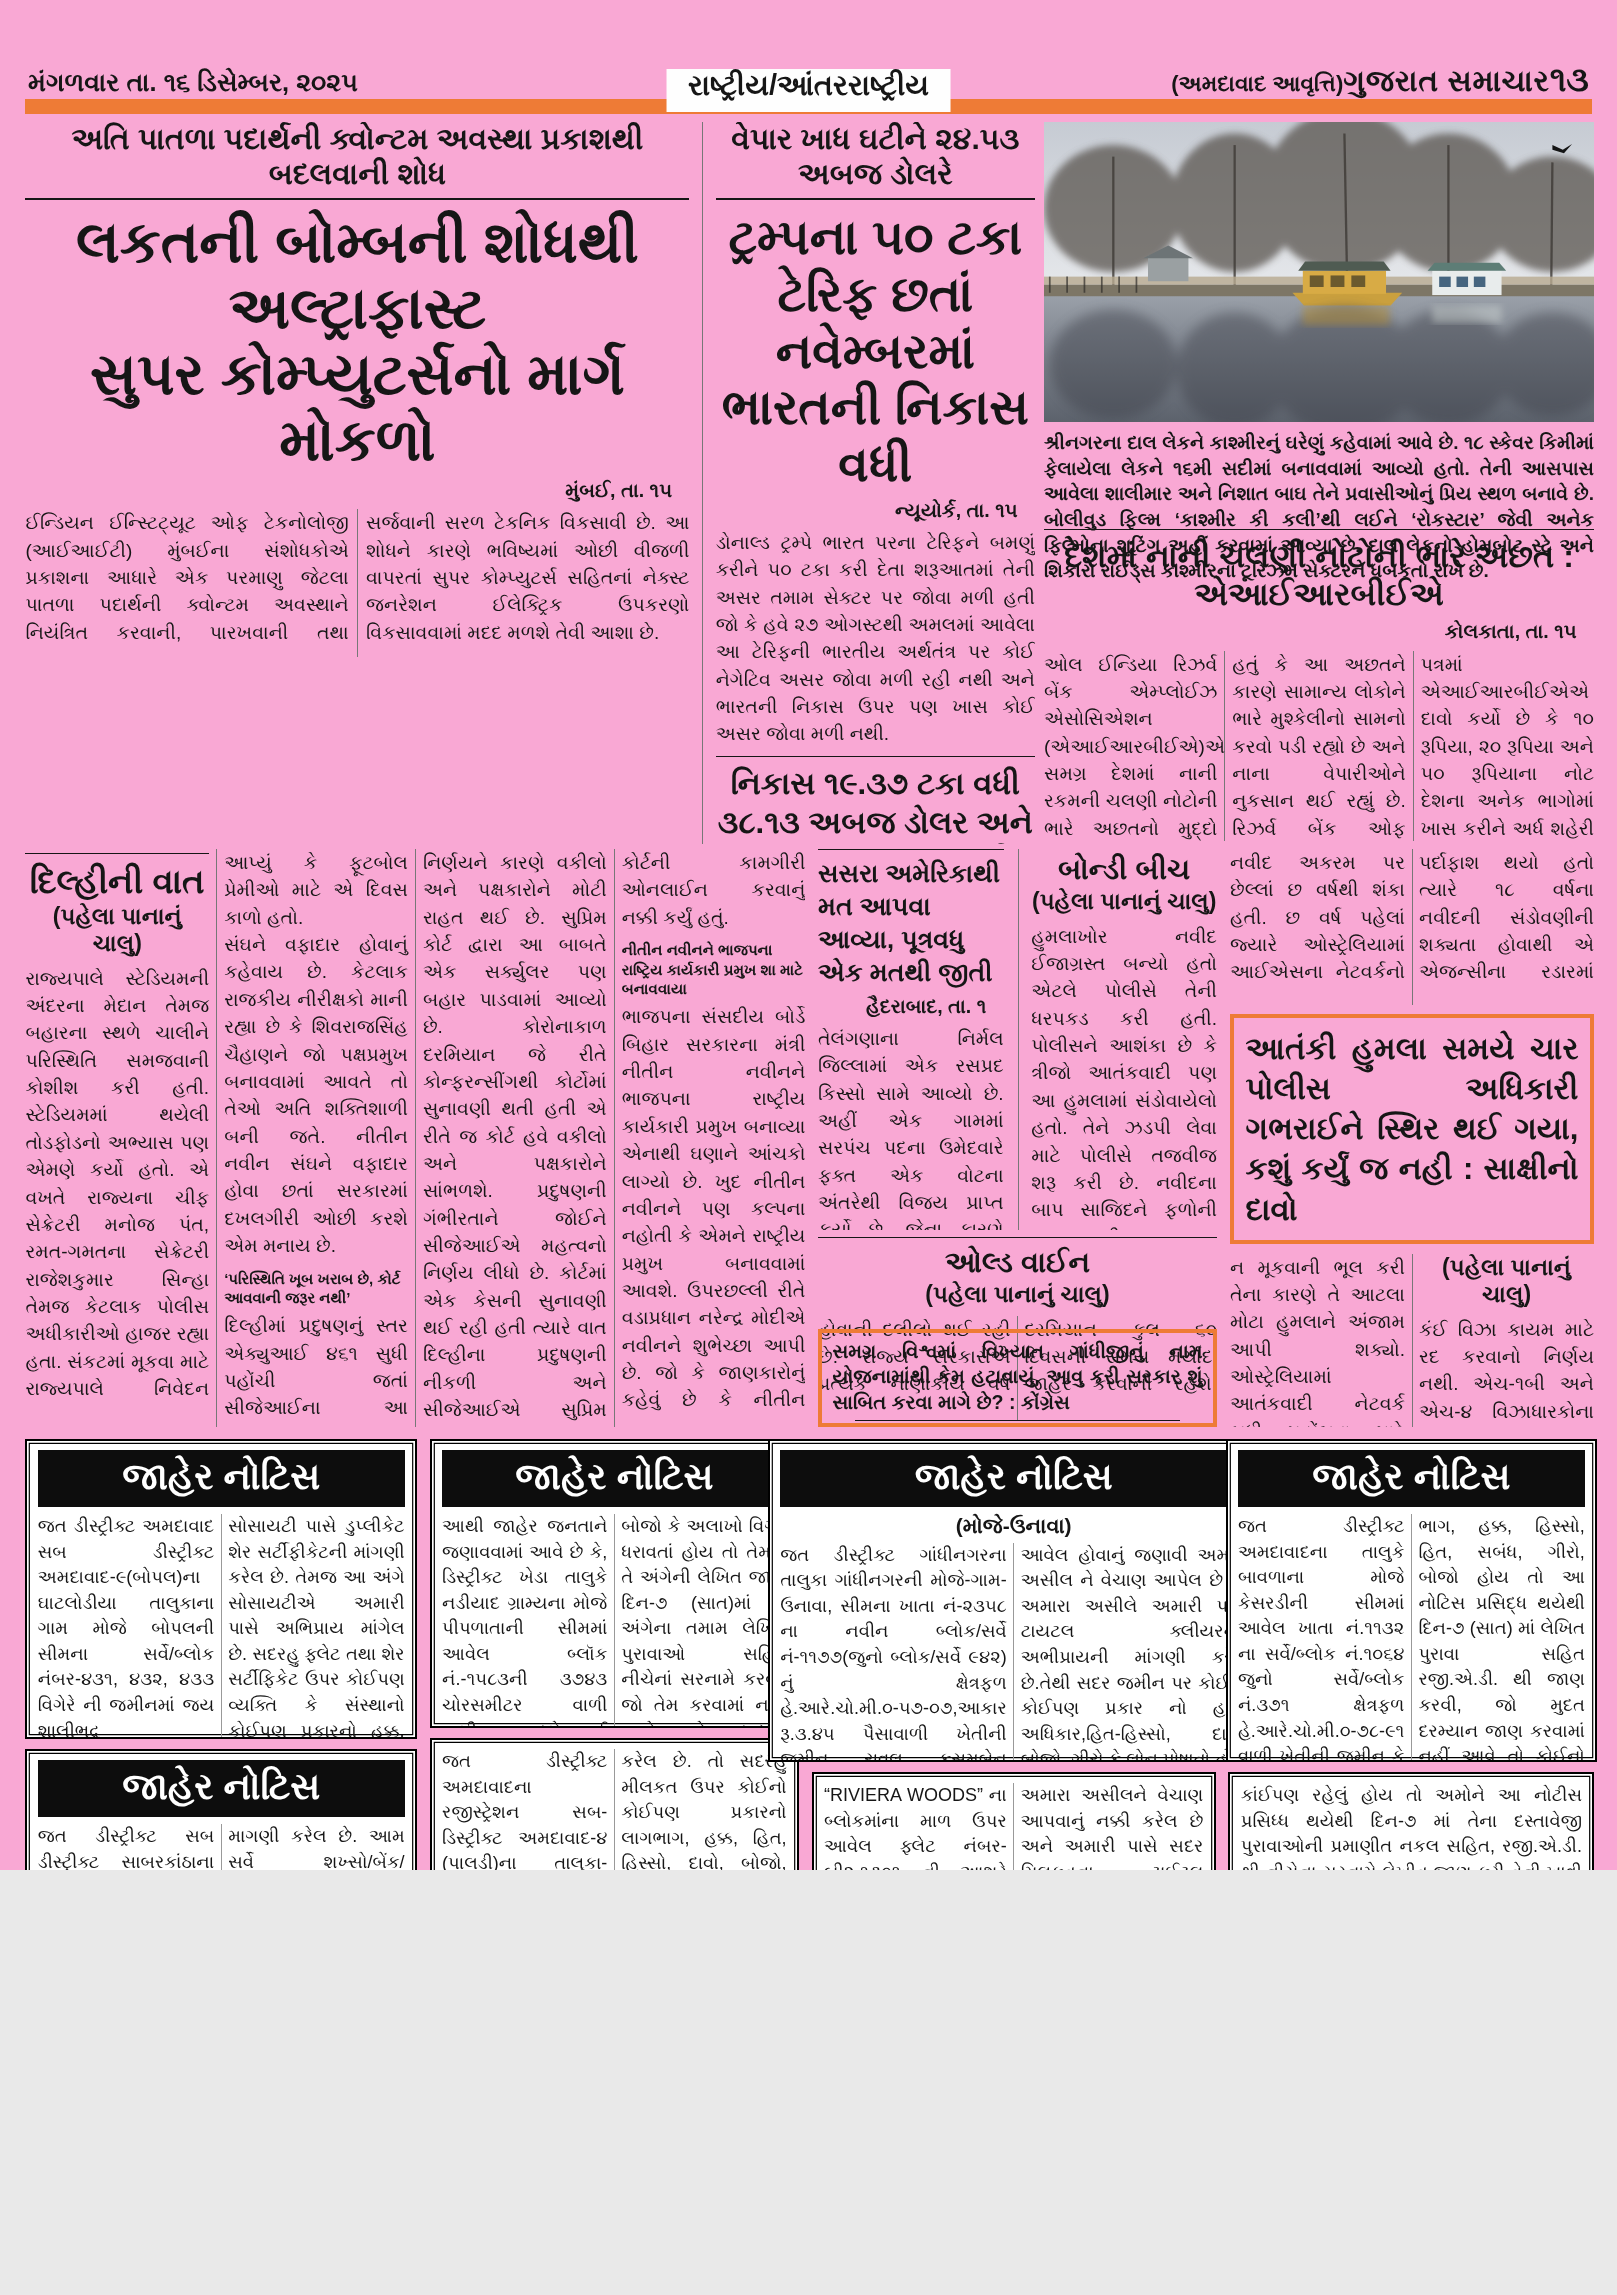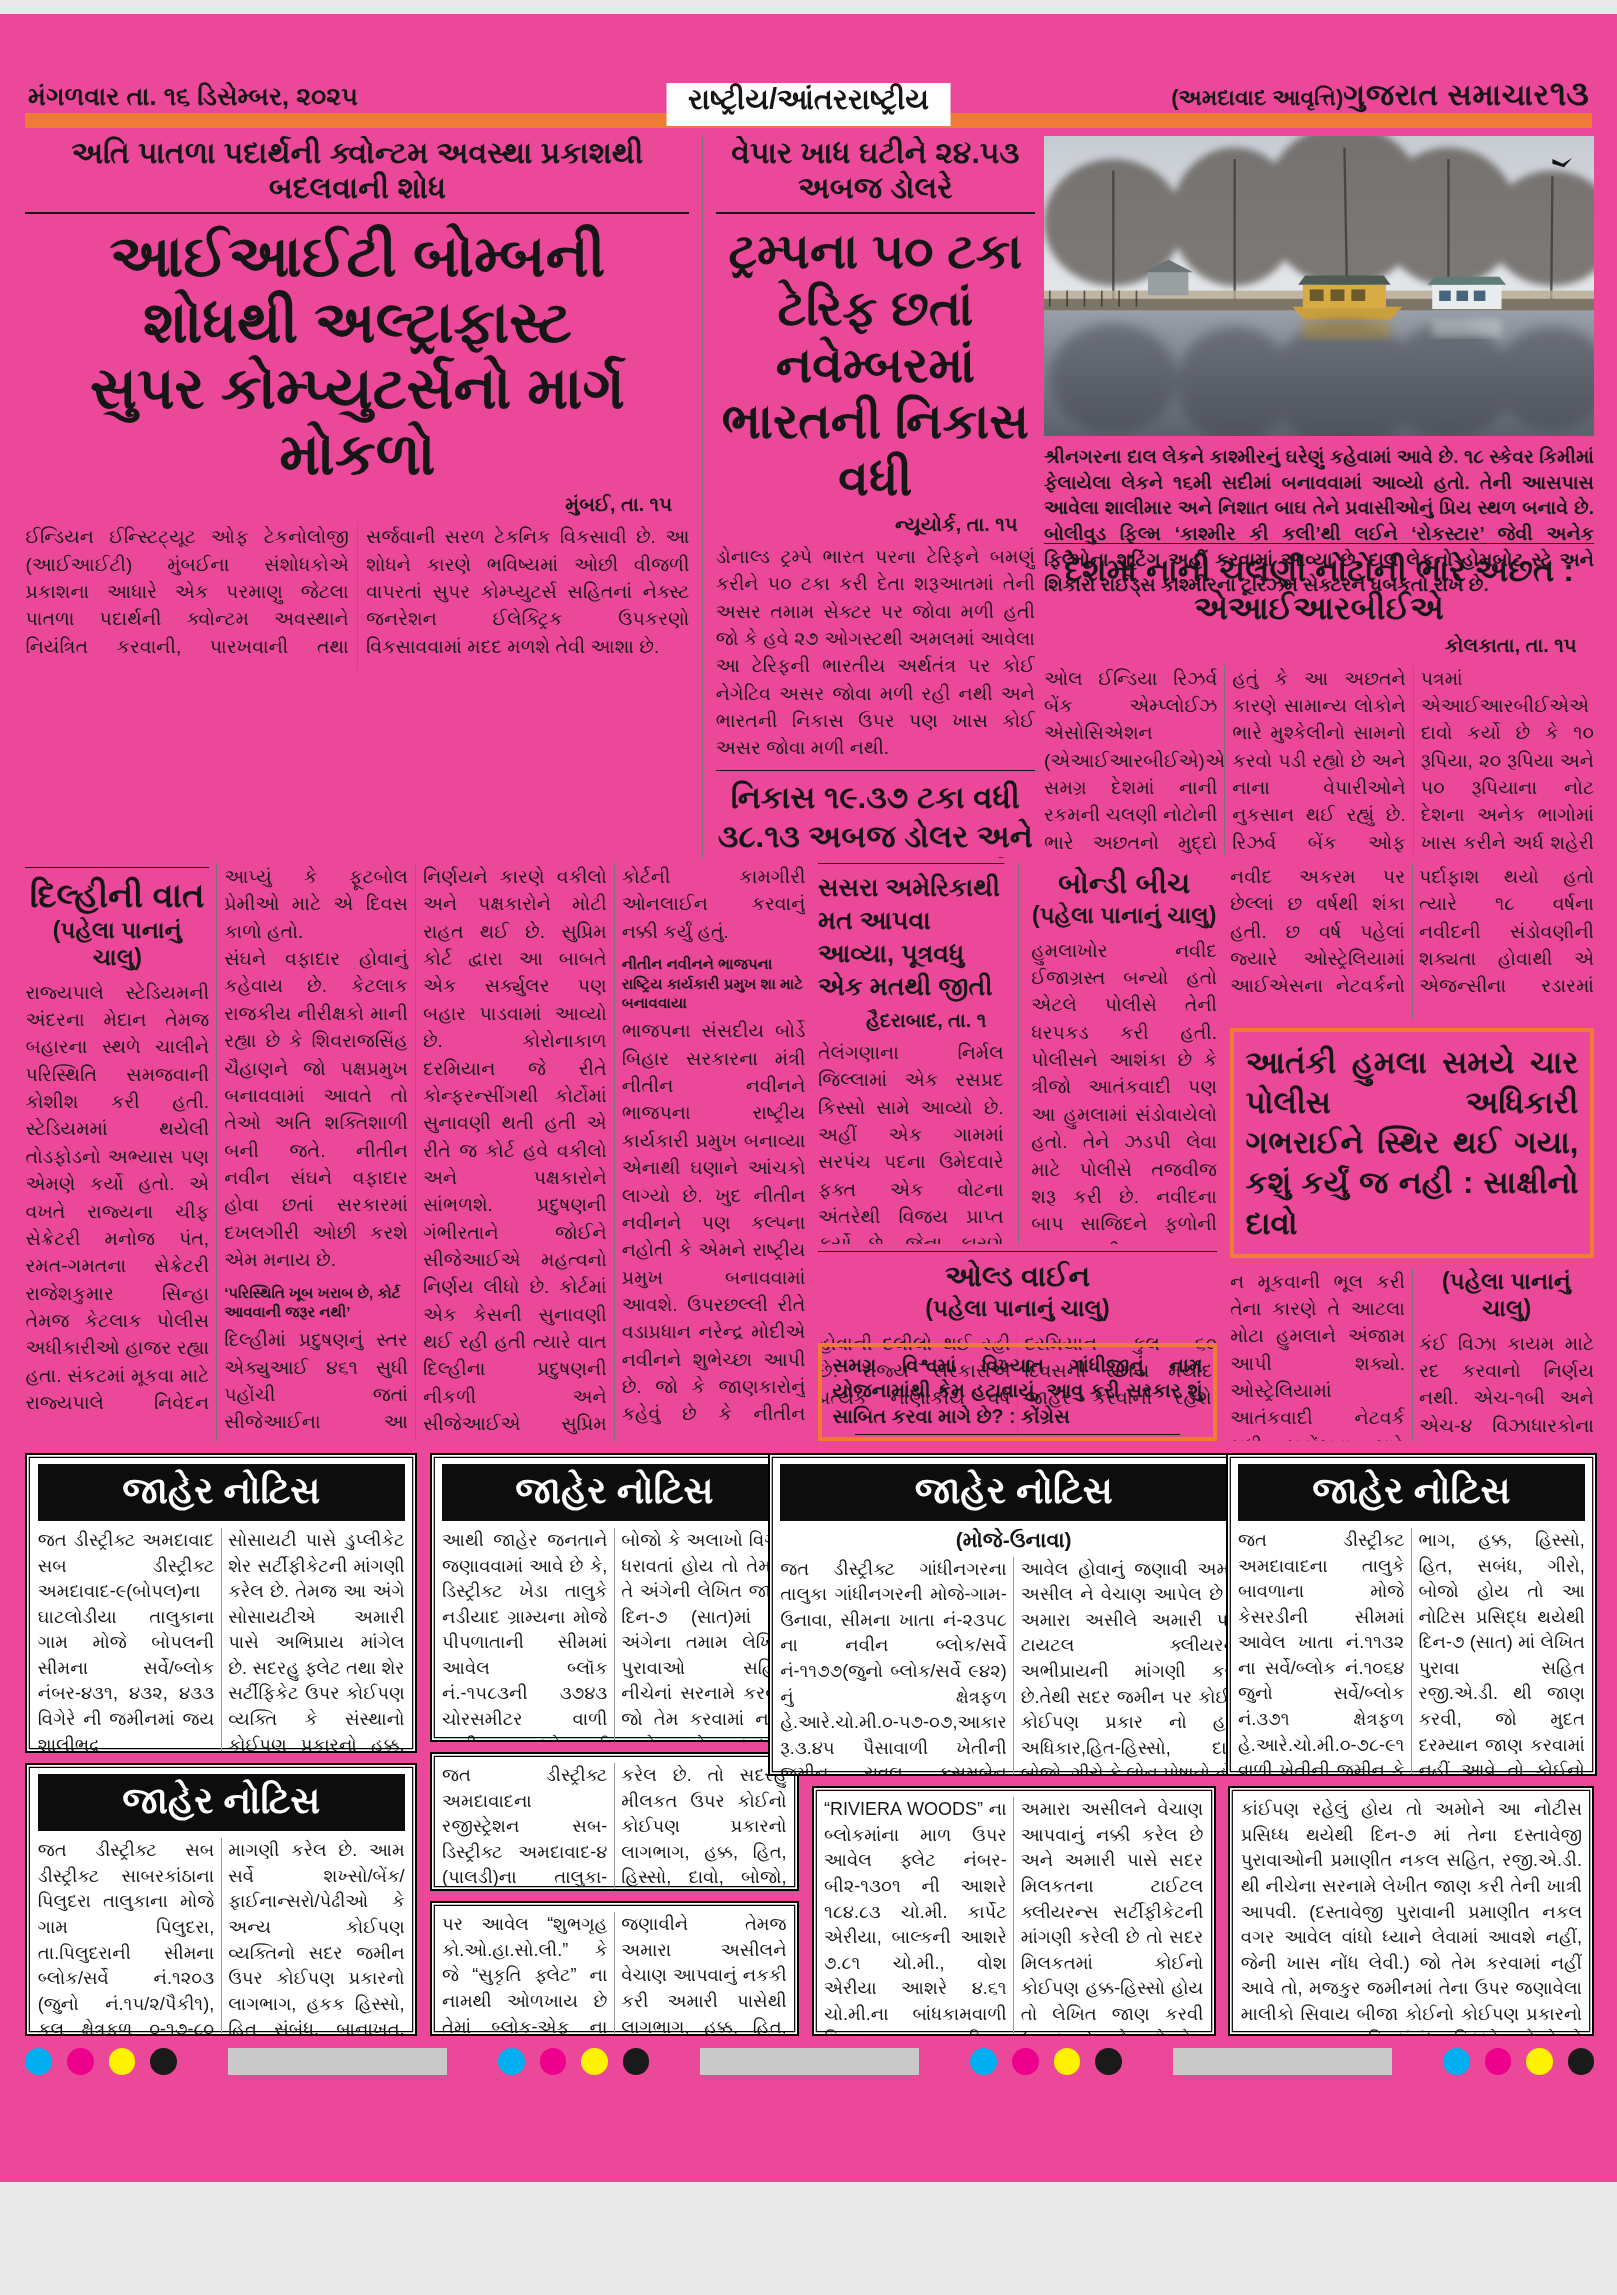--- a/index.html
+++ b/index.html
@@ -3,21 +3,21 @@
 <meta charset="utf-8">
 <style>
   :root{
     --orange:#EE7B36;
     --ink:#161616;
     --rule:#3a3a3a;
   }
   *{margin:0;padding:0;box-sizing:border-box;}
   html,body{background:#e9e9e9;}
   body{font-family:"Liberation Sans","DejaVu Sans",sans-serif;color:var(--ink);}
-  .page{position:relative;width:1617px;height:2168px;background:#ec4899;margin:14px auto;overflow:hidden;}
+  .page{position:relative;width:1617px;height:1870px;background:#f9a8d4;margin:0 auto;overflow:hidden;}
 
   
   .hdr-date{position:absolute;left:28px;top:68px;font-size:25.4px;font-weight:bold;}
   .hdr-right{position:absolute;right:28px;top:60px;display:flex;align-items:baseline;}
   .hdr-edition{font-size:22px;font-weight:bold;}
   .hdr-masthead{font-size:30px;font-weight:900;letter-spacing:0.6px;border-bottom:3.5px solid var(--ink);padding-bottom:1.2px;}
   .hdr-pageno{font-size:34px;font-weight:900;}
   .orange-bar{position:absolute;left:25.4px;right:25.4px;top:99px;height:15px;background:var(--orange);}
   .section-label{position:absolute;left:50%;top:69px;transform:translateX(-50%);background:#fefefe;padding:0 22px 9px 22px;font-size:29px;font-weight:bold;z-index:2;}
   .body-txt{font-size:19px;line-height:1.44;text-align:justify;white-space:pre-line;}
@@ -90,21 +90,21 @@
   <div class="hdr-right">
     <span class="hdr-edition">(અમદાવાદ આવૃત્તિ)</span>
     <span class="hdr-masthead">ગુજરાત સમાચાર</span>
     <span class="hdr-pageno">૧૩</span>
   </div>
   <div class="orange-bar"></div>
   <div class="section-label">રાષ્ટ્રીય/આંતરરાષ્ટ્રીય</div>
 
   <div class="lead">
     <div class="kicker">અતિ પાતળા પદાર્થની ક્વોન્ટમ અવસ્થા પ્રકાશથી બદલવાની શોધ</div>
-    <div class="lead-headline">આઈઆઈટી બોમ્બની શોધથી અલ્ટ્રાફાસ્ટ
+    <div class="lead-headline">લકતની બોમ્બની શોધથી અલ્ટ્રાફાસ્ટ
 સુપર કોમ્પ્યુટર્સનો માર્ગ મોકળો</div>
     <div class="dateline">મુંબઈ, તા. ૧૫</div>
     <div class="lead-intro colrule body-txt">ઈન્ડિયન ઈન્સ્ટિટ્યૂટ ઓફ ટેકનોલોજી (આઈઆઈટી) મુંબઈના સંશોધકોએ પ્રકાશના આધારે એક પરમાણુ જેટલા પાતળા પદાર્થની ક્વોન્ટમ અવસ્થાને નિયંત્રિત કરવાની, પારખવાની તથા સર્જવાની સરળ ટેકનિક વિકસાવી છે. આ શોધને કારણે ભવિષ્યમાં ઓછી વીજળી વાપરતાં સુપર કોમ્પ્યુટર્સ સહિતનાં નેક્સ્ટ જનરેશન ઈલેક્ટ્રિક ઉપકરણો વિકસાવવામાં મદદ મળશે તેવી આશા છે.</div>
 
   </div>
 
   <div class="trade">
     <div class="kicker">વેપાર ખાધ ઘટીને ૨૪.૫૩ અબજ ડોલરે</div>
     <div class="trade-headline">ટ્રમ્પના ૫૦ ટકા ટેરિફ છતાં
 નવેમ્બરમાં ભારતની નિકાસ વધી</div>

